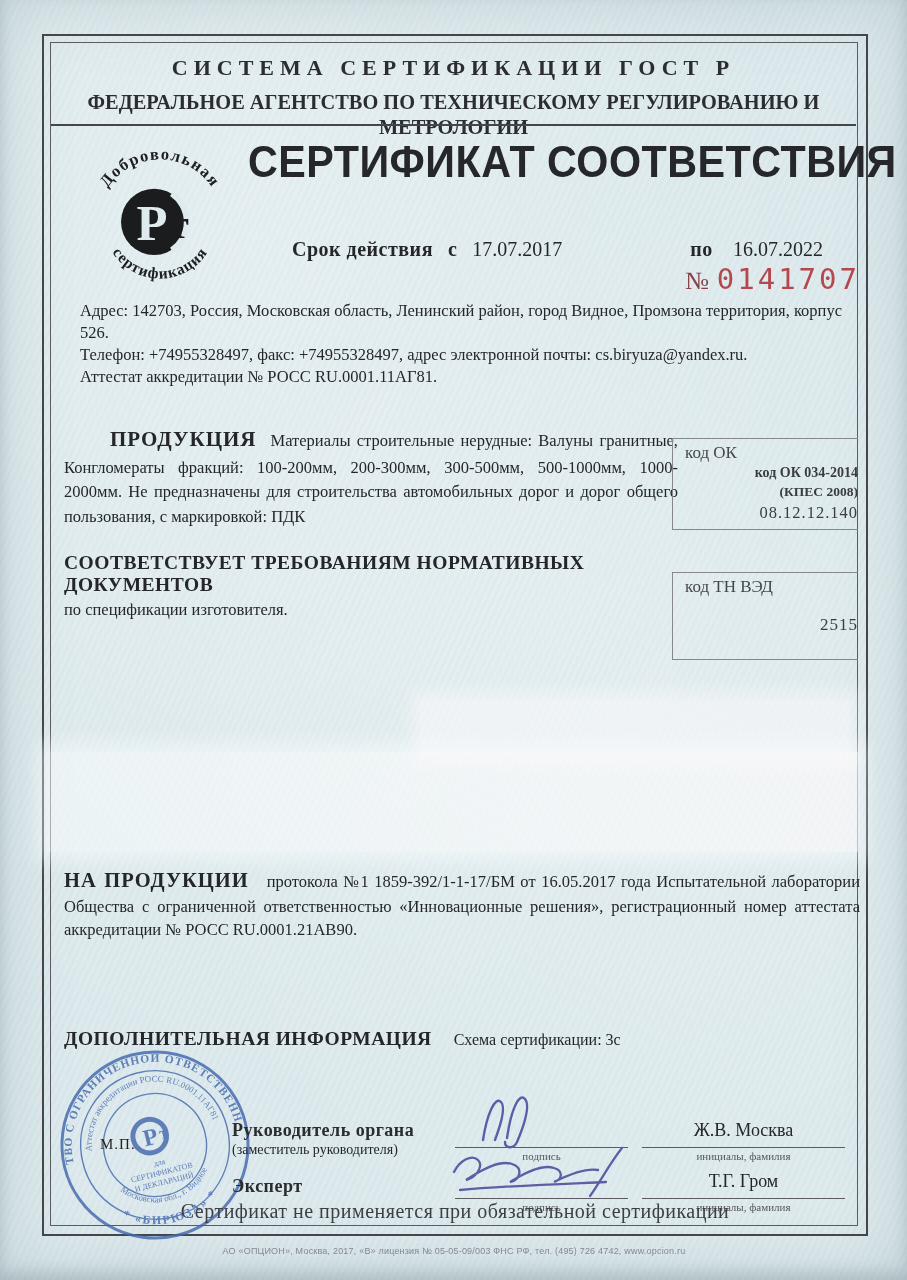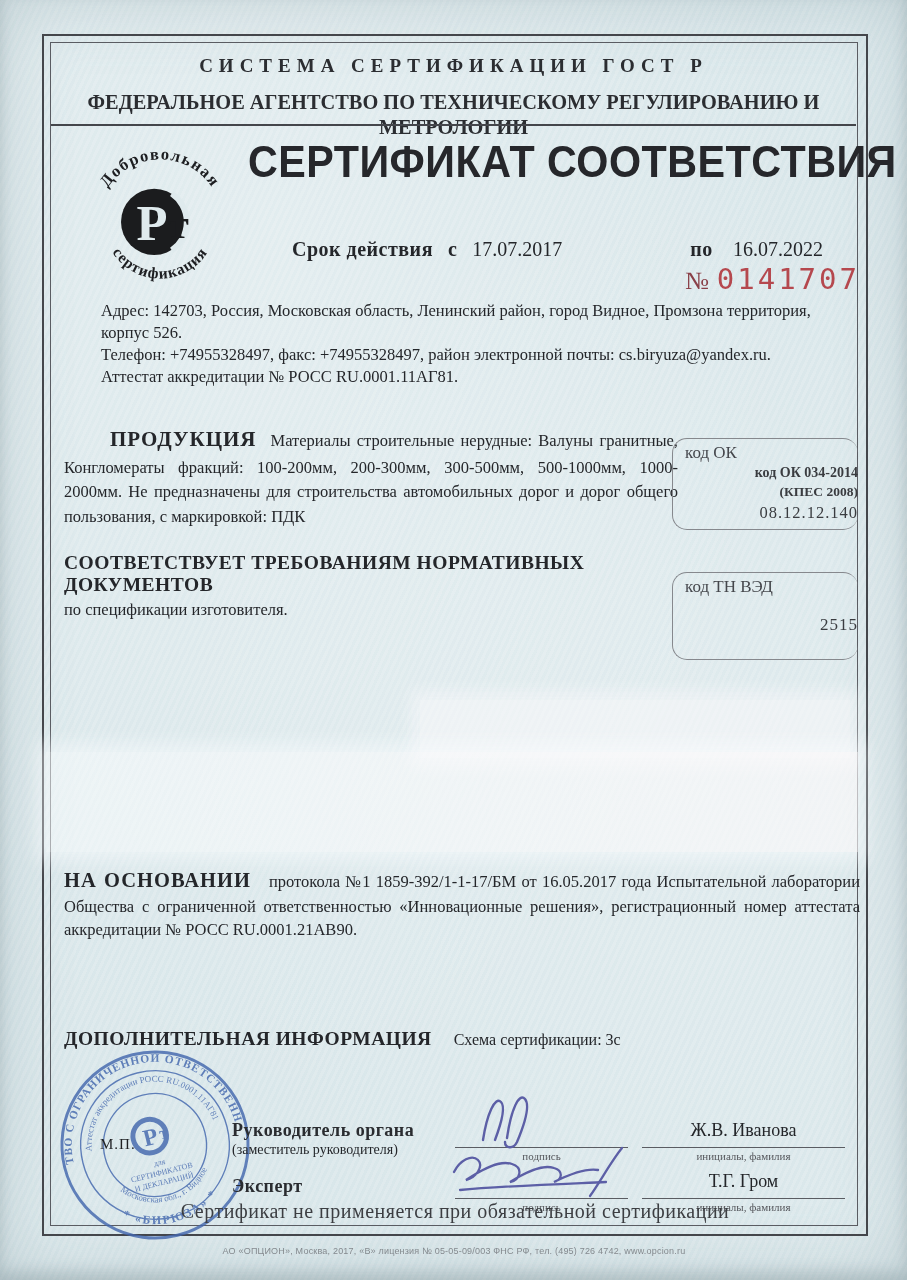--- a/index.html
+++ b/index.html
@@ -13,37 +13,37 @@
       repeating-linear-gradient(115deg, rgba(255,255,255,0.05) 0 3px, rgba(150,195,205,0.06) 3px 6px),
       #dde9ec;
     box-shadow: inset 0 0 70px rgba(110,135,145,0.28), inset 0 -8px 14px rgba(90,110,120,0.25);
     overflow:hidden;
     font-family:"Liberation Serif", serif;
     color:#24262a;
   }
   .abs{position:absolute;}
   .frame-outer{left:42px;top:34px;width:822px;height:1198px;border:2px solid #44464b;}
   .frame-inner{left:50px;top:42px;width:806px;height:1182px;border:1px solid #5a5c62;}
-  .hdr1{left:52px;top:55px;width:803px;text-align:center;font-size:19px;font-weight:bold;letter-spacing:6px;color:#2b2d31;}
+  .hdr1{left:52px;top:55px;width:803px;text-align:center;font-size:22px;font-weight:bold;letter-spacing:6px;color:#2b2d31;}
   .hdr2{left:52px;top:90px;width:803px;text-align:center;font-size:21px;font-weight:bold;letter-spacing:0px;color:#2b2d31;transform:scaleX(0.97);}
   .hdr-divider{left:51px;top:124px;width:805px;height:0;border-top:2px solid #44464b;}
   .cert-title{left:248px;top:136px;width:600px;font-family:"Liberation Sans",sans-serif;font-weight:bold;font-size:43px;color:#26272b;transform:scale(0.96,1.04);transform-origin:left top;letter-spacing:0.5px;white-space:nowrap;}
   .numrow{left:292px;top:202px;font-size:21px;}
   .numrow .no{font-size:22px;margin-right:26px;}
   .validrow{left:292px;top:238px;font-size:20px;}
   .validrow b{letter-spacing:0.5px;}
   .blanknum{left:645px;top:262px;width:215px;text-align:right;white-space:nowrap;}
   .blanknum .no{font-size:25px;color:#8a4048;margin-right:8px;}
   .blanknum .digits{font-family:"DejaVu Sans Mono",monospace;font-size:29px;color:#b5484e;letter-spacing:3px;}
   .org{left:64px;top:300px;width:792px;font-size:16.5px;line-height:1.34;}
   .org .h{font-size:20.5px;font-weight:bold;letter-spacing:0.5px;}
-  .org .addr{margin-left:37px;}
+  .org .addr{margin-left:16px;}
   .product{left:64px;top:424px;width:614px;font-size:16.5px;line-height:1.5;text-align:justify;}
   .product .h{font-size:21px;font-weight:bold;letter-spacing:1px;margin-right:14px;margin-left:46px;}
-  .codebox{left:672px;width:185px;border-top:1px solid #86888d;border-left:1px solid #86888d;border-bottom:1px solid #86888d;color:#3a3c40;border-radius:15px;}
+  .codebox{left:672px;width:185px;border-top:1px solid #86888d;border-left:1px solid #86888d;border-bottom:1px solid #86888d;color:#3a3c40;}
   .codebox .lbl{font-size:17px;color:#45474c;padding:4px 0 0 12px;}
   .codebox .cline{text-align:right;}
   .box-ok{top:438px;height:90px;}
   .box-ok .c1{font-size:14px;font-weight:bold;margin-top:2px;}
   .box-ok .c2{font-size:13.5px;font-weight:bold;margin-top:3px;}
   .box-ok .c3{font-size:16.5px;margin-top:3px;letter-spacing:1px;}
   .box-tnved{top:572px;height:86px;}
   .box-tnved .c1{font-size:17px;margin-top:18px;letter-spacing:1px;}
   .conf{left:64px;top:552px;width:600px;}
   .conf .h{font-size:19.5px;font-weight:bold;letter-spacing:0.5px;}
@@ -116,21 +116,21 @@
     <b>по</b>&nbsp;&nbsp;&nbsp;
     <span>16.07.2022</span>
   </div>
 
   <div class="abs blanknum">
     <span class="no">№</span><span class="digits">0141707</span>
   </div>
 
   <div class="abs org">
     <div class="addr">Адрес: 142703, Россия, Московская область, Ленинский район, город Видное, Промзона территория, корпус 526.</div>
-    <div class="addr">Телефон: +74955328497, факс: +74955328497, район электронной почты: cs.biryuza@yandex.ru.</div>
+    <div class="addr">Телефон: +74955328497, факс: +74955328497, адрес электронной почты: cs.biryuza@yandex.ru.</div>
     <div class="addr">Аттестат аккредитации № РОСС RU.0001.11АГ81.</div>
   </div>
 
   <div class="abs product">
     <span class="h">ПРОДУКЦИЯ</span><span>Материалы строительные нерудные: Валуны гранитные, Конгломераты фракций: 100-200мм, 200-300мм, 300-500мм, 500-1000мм, 1000-2000мм. Не предназначены для строительства автомобильных дорог и дорог общего пользования, с маркировкой: ПДК</span>
   </div>
 
   <div class="abs codebox box-ok">
     <div class="lbl">код ОК</div>
     <div class="cline c1">код ОК 034-2014</div>
@@ -145,21 +145,21 @@
 
   <div class="abs codebox box-tnved">
     <div class="lbl">код ТН ВЭД</div>
     <div class="cline c1">2515</div>
   </div>
 
   <div class="abs faded-band2"></div>
   <div class="abs faded-band"></div>
 
   <div class="abs basis">
-    <span class="h">НА ОСНОВАНИИ</span><span>протокола №1 1859-392/1-1-17/БМ от 16.05.2017 года Испытательной лаборатории Общества с ограниченной ответственностью «Инновационные решения», регистрационный номер аттестата аккредитации № РОСС RU.0001.21АВ90.</span>
+    <span class="h">НА ПРОДУКЦИИ</span><span>протокола №1 1859-392/1-1-17/БМ от 16.05.2017 года Испытательной лаборатории Общества с ограниченной ответственностью «Инновационные решения», регистрационный номер аттестата аккредитации № РОСС RU.0001.21АВ90.</span>
   </div>
 
   <div class="abs addinfo">
     <span class="h">ДОПОЛНИТЕЛЬНАЯ ИНФОРМАЦИЯ</span><span>Схема сертификации: 3с</span>
   </div>
 
   <svg class="abs" style="left:56px;top:1046px;transform:rotate(-14deg);opacity:0.82;" width="198" height="198" viewBox="0 0 200 200">
     <defs>
       <path id="stOutTop" d="M 16 100 A 84 84 0 1 1 184 100"></path>
       <path id="stOutBot" d="M 20 100 A 80 80 0 0 0 180 100"></path>
@@ -197,21 +197,21 @@
 
   <div class="abs mp">М.П.</div>
 
   <div class="abs role1">Руководитель органа</div>
   <div class="abs rolenote">(заместитель руководителя)</div>
   <div class="abs role2">Эксперт</div>
 
   <div class="abs sline sig-line1"></div>
   <div class="abs under podp1">подпись</div>
   <div class="abs sline name-line1"></div>
-  <div class="abs name1">Ж.В. Иванова</div>
+  <div class="abs name1">Ж.В. Москва</div>
   <div class="abs under fio1">инициалы, фамилия</div>
 
   <div class="abs sline sig-line2"></div>
   <div class="abs under podp2">подпись</div>
   <div class="abs sline name-line2"></div>
   <div class="abs name2">Т.Г. Гром</div>
   <div class="abs under fio2">инициалы, фамилия</div>
 
   <svg class="abs" style="left:465px;top:1090px;" width="110" height="62" viewBox="0 0 110 62">
     <g stroke="#5c5fa6" stroke-width="2.4" fill="none" stroke-linecap="round">

